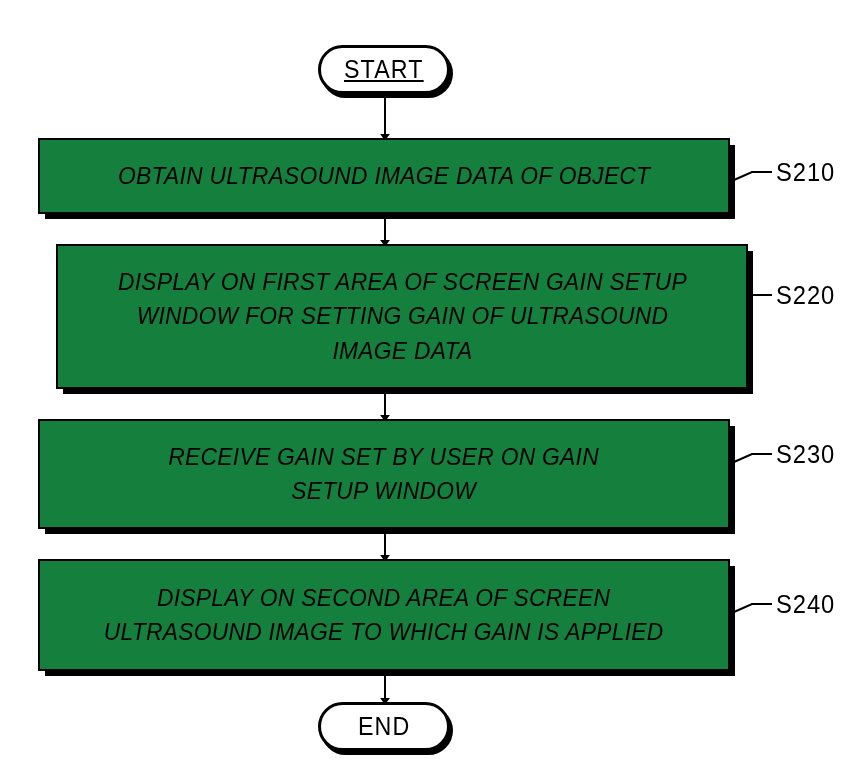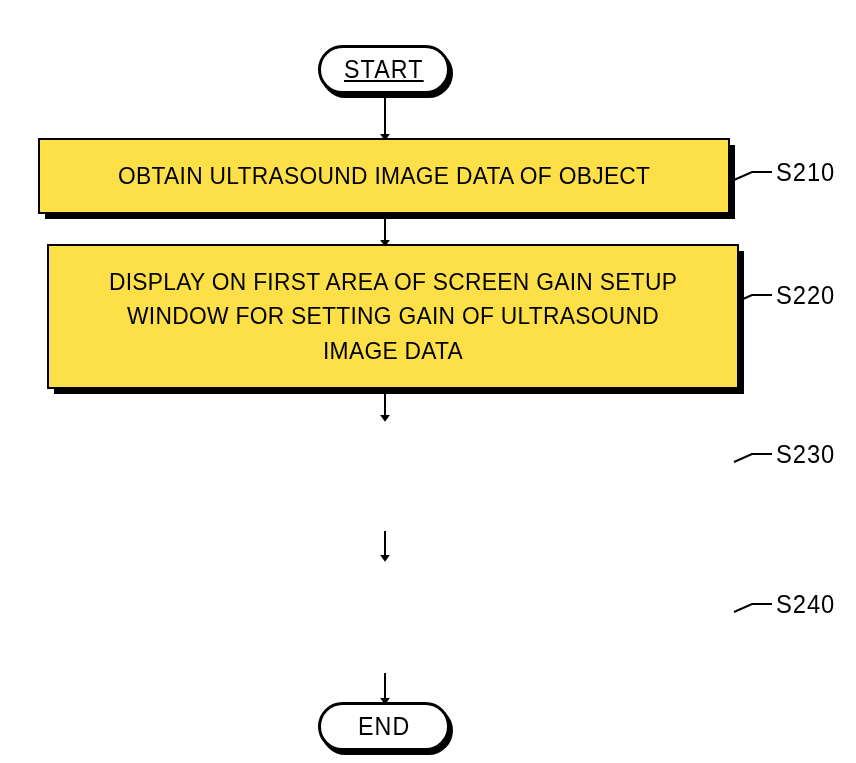--- a/index.html
+++ b/index.html
@@ -43,25 +43,26 @@
     line-height: 1;
     transform: scaleX(0.93);
     white-space: nowrap;
   }
 
   
   .process {
     position: absolute;
     box-sizing: border-box;
     border: 2px solid #000;
-    background: #fde047;
+    background: #15803d;
     display: flex;
     align-items: center;
     justify-content: center;
     box-shadow: 6px 6px 0 -1px #000;
+    font-style: italic;
   }
   .process .node-text {
     font-size: 24px;
     line-height: 1.42;
     text-align: center;
     letter-spacing: 0.3px;
     transform: scaleX(0.95);
     white-space: pre-line;
     padding: 0 14px;
   }
@@ -114,33 +115,41 @@
     <span class="node-text">START</span>
   </div>
 
   <div class="process" style="left:38px; top:138px; width:692px; height:76px;">
     <span class="node-text">OBTAIN ULTRASOUND IMAGE DATA OF OBJECT</span>
   </div>
   <div class="step-label" style="left:776px; top:160px;">
     <span>S210</span>
   </div>
 
-  <div class="process" style="left:47px; top:244px; width:692px; height:145px;">
+  <div class="process" style="left:56px; top:244px; width:692px; height:145px;">
     <span class="node-text">DISPLAY ON FIRST AREA OF SCREEN GAIN SETUP
 WINDOW FOR SETTING GAIN OF ULTRASOUND
 IMAGE DATA</span>
   </div>
   <div class="step-label" style="left:776px; top:283px;">
     <span>S220</span>
   </div>
 
+  <div class="process" style="left:38px; top:419px; width:692px; height:110px;">
+    <span class="node-text">RECEIVE GAIN SET BY USER ON GAIN
+SETUP WINDOW</span>
+  </div>
   <div class="step-label" style="left:776px; top:442px;">
     <span>S230</span>
   </div>
 
+  <div class="process" style="left:38px; top:559px; width:692px; height:112px;">
+    <span class="node-text">DISPLAY ON SECOND AREA OF SCREEN
+ULTRASOUND IMAGE TO WHICH GAIN IS APPLIED</span>
+  </div>
   <div class="step-label" style="left:776px; top:592px;">
     <span>S240</span>
   </div>
 
   <div class="terminator" style="left:318px; top:702px; width:132px; height:49px;justify-content:center;">
     <span class="node-text">END</span>
   </div>
 
 </div>
 

